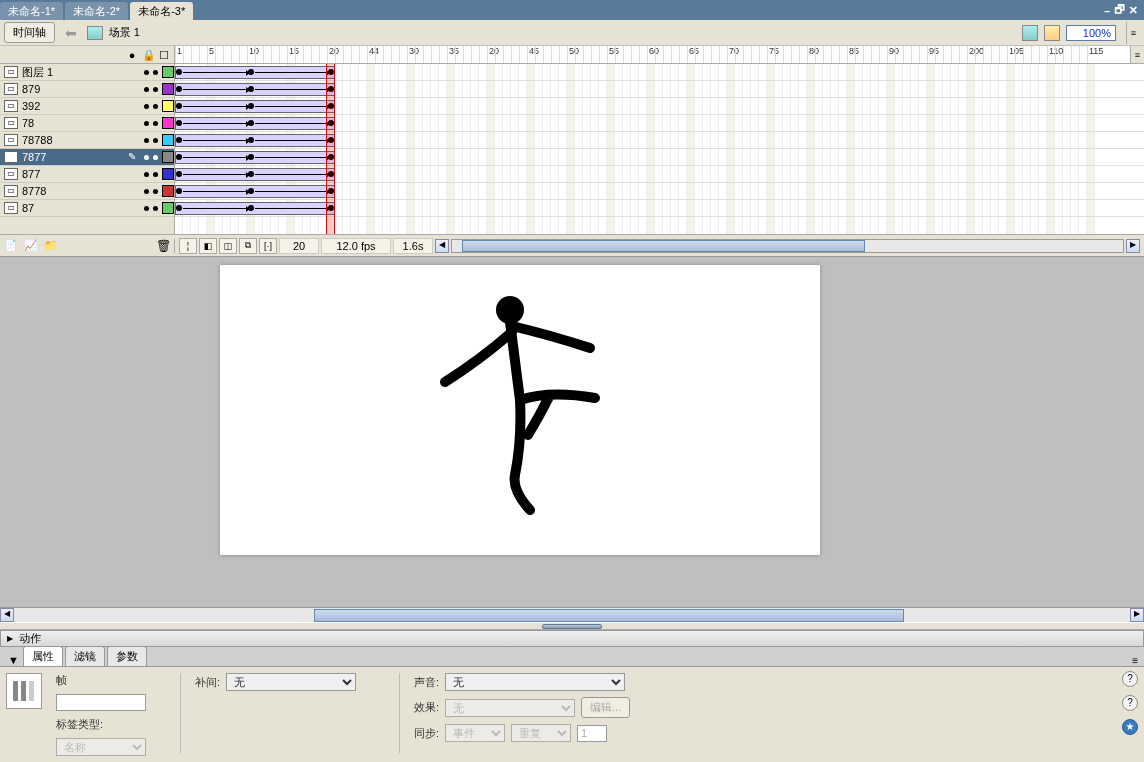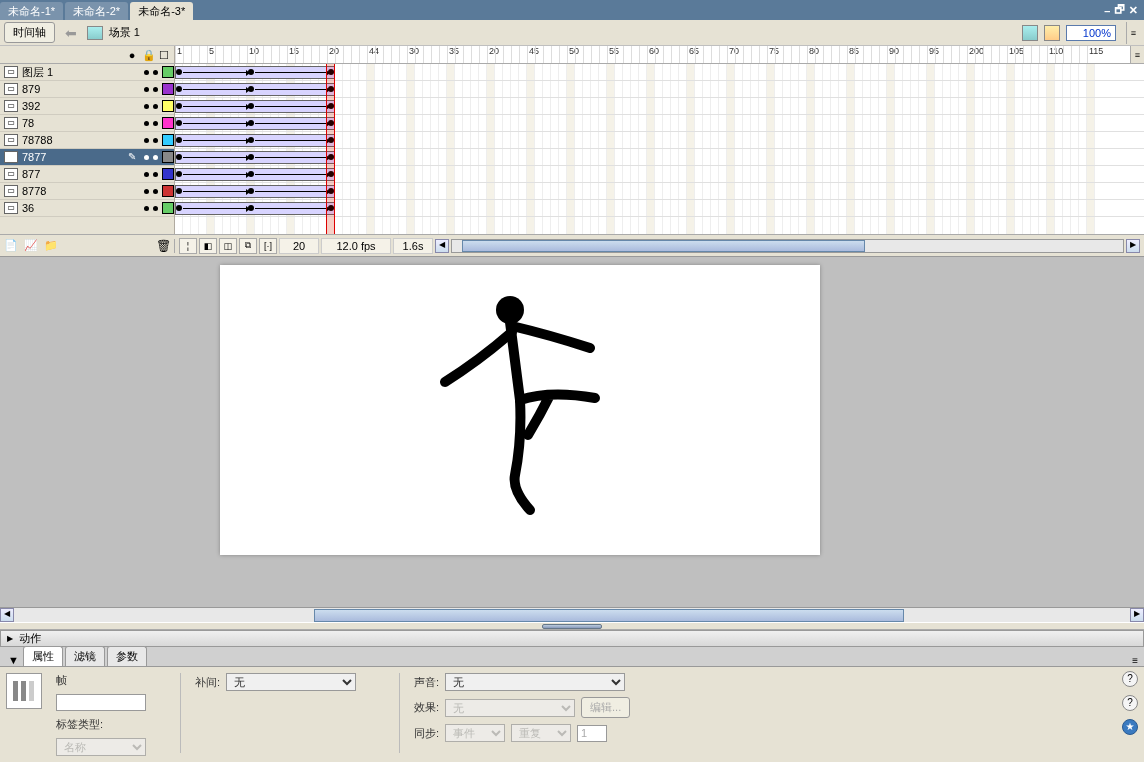--- a/index.html
+++ b/index.html
@@ -346,21 +346,21 @@
         </div>
         <div class="layer-row">
           <span class="layer-icon">▭</span>
           <span class="layer-name">8778</span>
           <span class="dot"></span>
           <span class="dot"></span>
           <span class="color-swatch" style="background:#cc3333"></span>
         </div>
         <div class="layer-row">
           <span class="layer-icon">▭</span>
-          <span class="layer-name">36</span>
+          <span class="layer-name">87</span>
           <span class="dot"></span>
           <span class="dot"></span>
           <span class="color-swatch" style="background:#66cc66"></span>
         </div>
       </div>
     <div class="frames-area">
       <div class="frames-grid" id="frames-grid">
           <div class="frame-col"></div>
           <div class="frame-col"></div>
           <div class="frame-col"></div>

